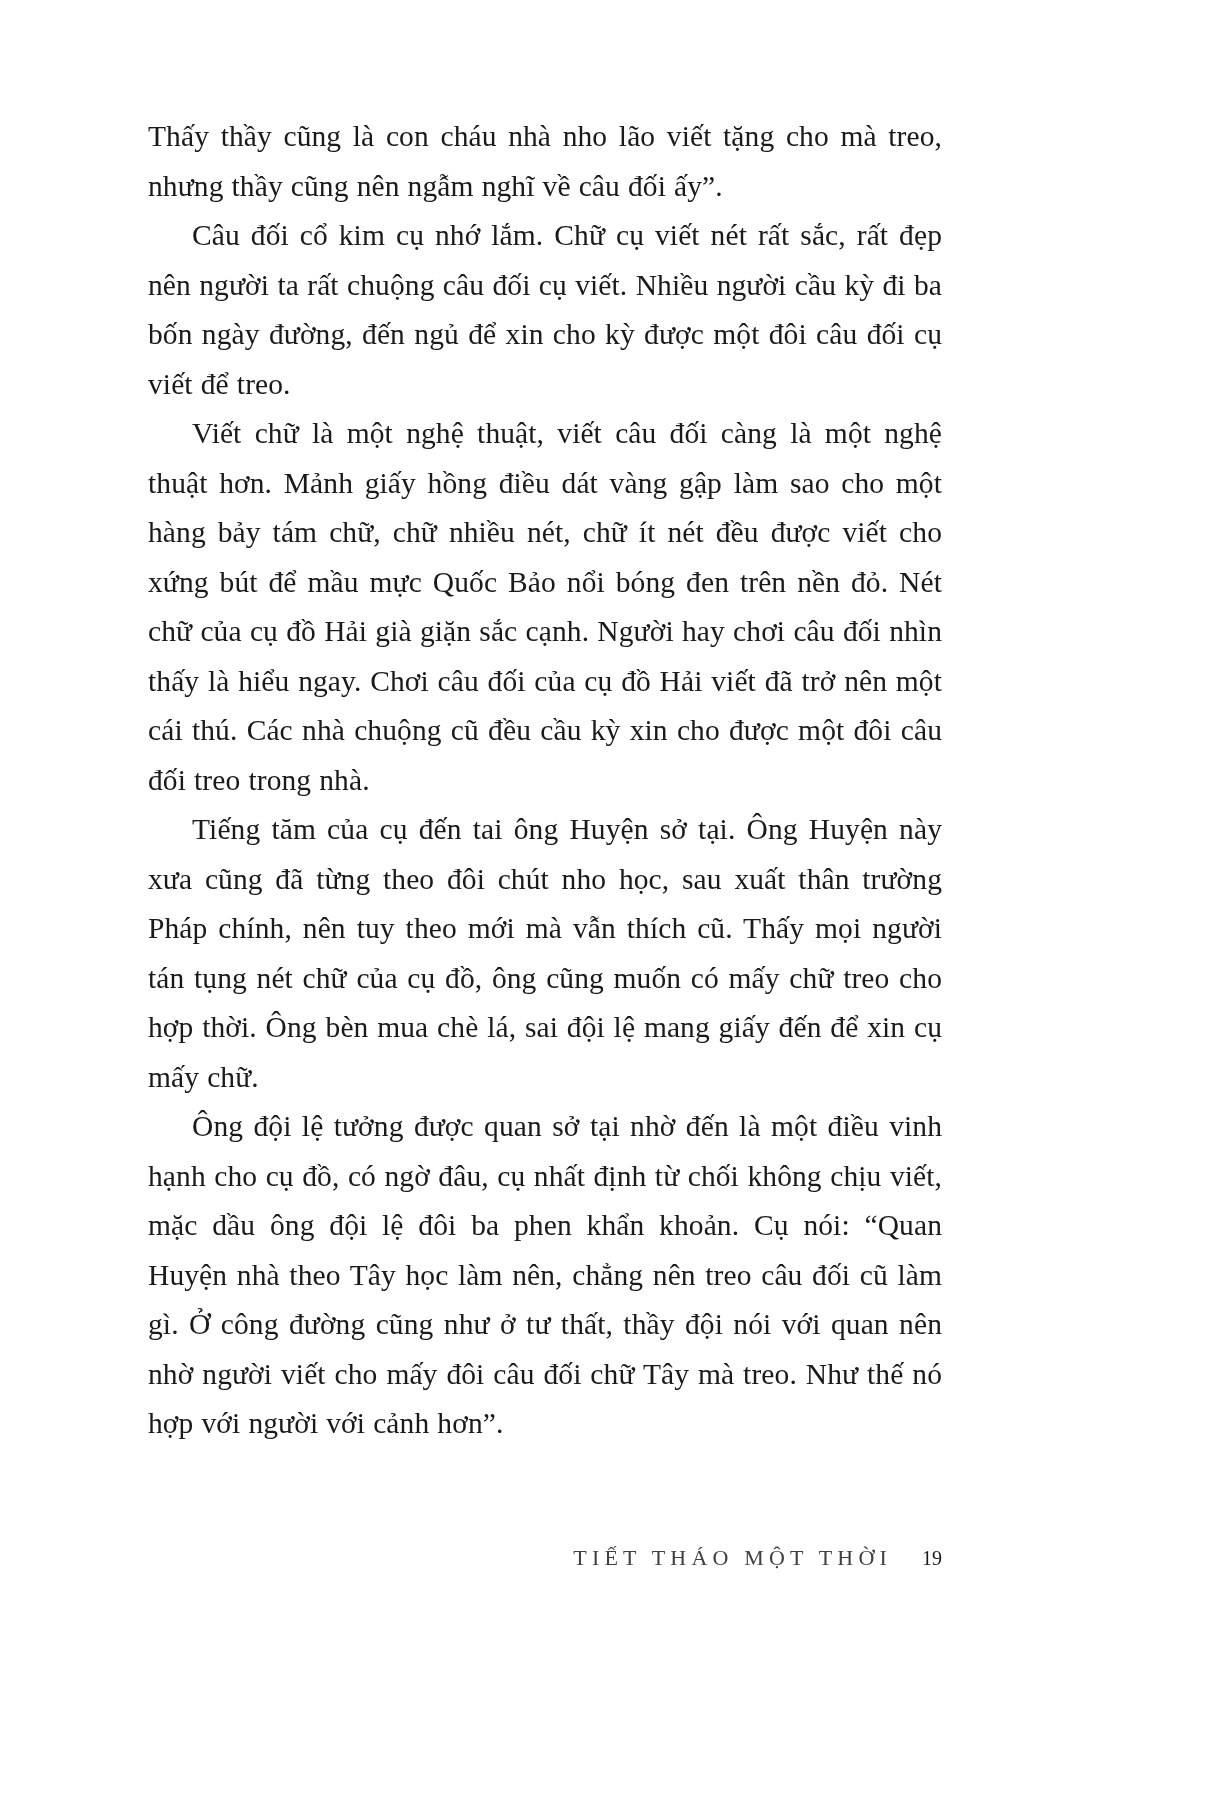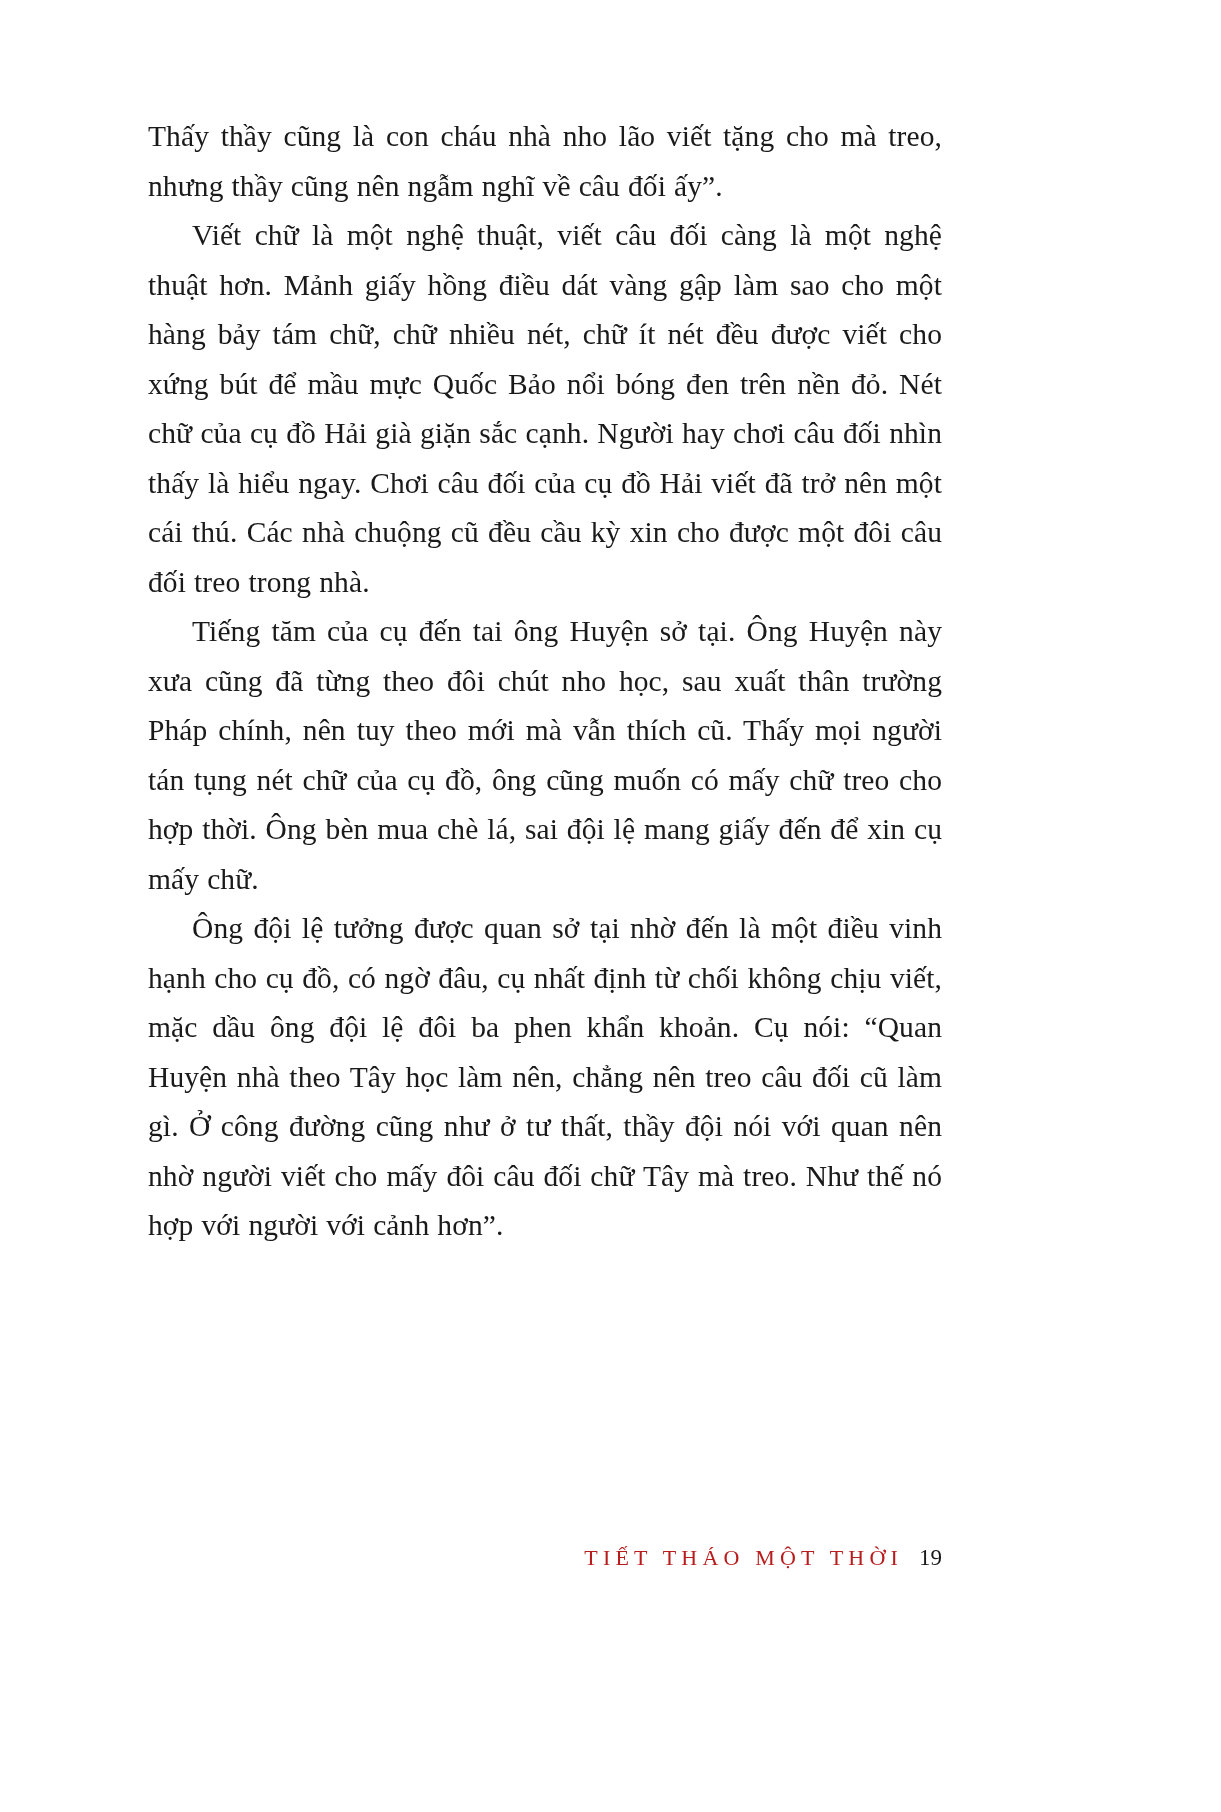--- a/index.html
+++ b/index.html
@@ -44,37 +44,38 @@
     left: 148px;
     right: 148px;
     top: 1545px;
     display: flex;
     justify-content: flex-end;
     align-items: baseline;
   }
   .footer .booktitle {
     font-size: 22px;
     letter-spacing: 5.2px;
-    color: #b91c1c;
+    color: #404040;
     font-variant: small-caps;
     text-transform: uppercase;
   }
   .footer .pageno {
-    font-size: 23px;
-    margin-left: 16px;
+    font-size: 20px;
+    margin-left: 30px;
     color: #1a1a1a;
   }
 </style>
 </head>
 <body>
 
 <div class="page">
 
   <div class="body-text">
     <p class="">Thấy thầy cũng là con cháu nhà nho lão viết tặng cho mà treo, nhưng thầy cũng nên ngẫm nghĩ về câu đối ấy”.</p>
+    <p class="indent">Câu đối cổ kim cụ nhớ lắm. Chữ cụ viết nét rất sắc, rất đẹp nên người ta rất chuộng câu đối cụ viết. Nhiều người cầu kỳ đi ba bốn ngày đường, đến ngủ để xin cho kỳ được một đôi câu đối cụ viết để treo.</p>
     <p class="indent">Viết chữ là một nghệ thuật, viết câu đối càng là một nghệ thuật hơn. Mảnh giấy hồng điều dát vàng gập làm sao cho một hàng bảy tám chữ, chữ nhiều nét, chữ ít nét đều được viết cho xứng bút để mầu mực Quốc Bảo nổi bóng đen trên nền đỏ. Nét chữ của cụ đồ Hải già giặn sắc cạnh. Người hay chơi câu đối nhìn thấy là hiểu ngay. Chơi câu đối của cụ đồ Hải viết đã trở nên một cái thú. Các nhà chuộng cũ đều cầu kỳ xin cho được một đôi câu đối treo trong nhà.</p>
     <p class="indent">Tiếng tăm của cụ đến tai ông Huyện sở tại. Ông Huyện này xưa cũng đã từng theo đôi chút nho học, sau xuất thân trường Pháp chính, nên tuy theo mới mà vẫn thích cũ. Thấy mọi người tán tụng nét chữ của cụ đồ, ông cũng muốn có mấy chữ treo cho hợp thời. Ông bèn mua chè lá, sai đội lệ mang giấy đến để xin cụ mấy chữ.</p>
     <p class="indent">Ông đội lệ tưởng được quan sở tại nhờ đến là một điều vinh hạnh cho cụ đồ, có ngờ đâu, cụ nhất định từ chối không chịu viết, mặc dầu ông đội lệ đôi ba phen khẩn khoản. Cụ nói: “Quan Huyện nhà theo Tây học làm nên, chẳng nên treo câu đối cũ làm gì. Ở công đường cũng như ở tư thất, thầy đội nói với quan nên nhờ người viết cho mấy đôi câu đối chữ Tây mà treo. Như thế nó hợp với người với cảnh hơn”.</p>
   </div>
 
   <div class="footer">
     <span class="booktitle">Tiết tháo một thời</span>
     <span class="pageno">19</span>
   </div>
 

